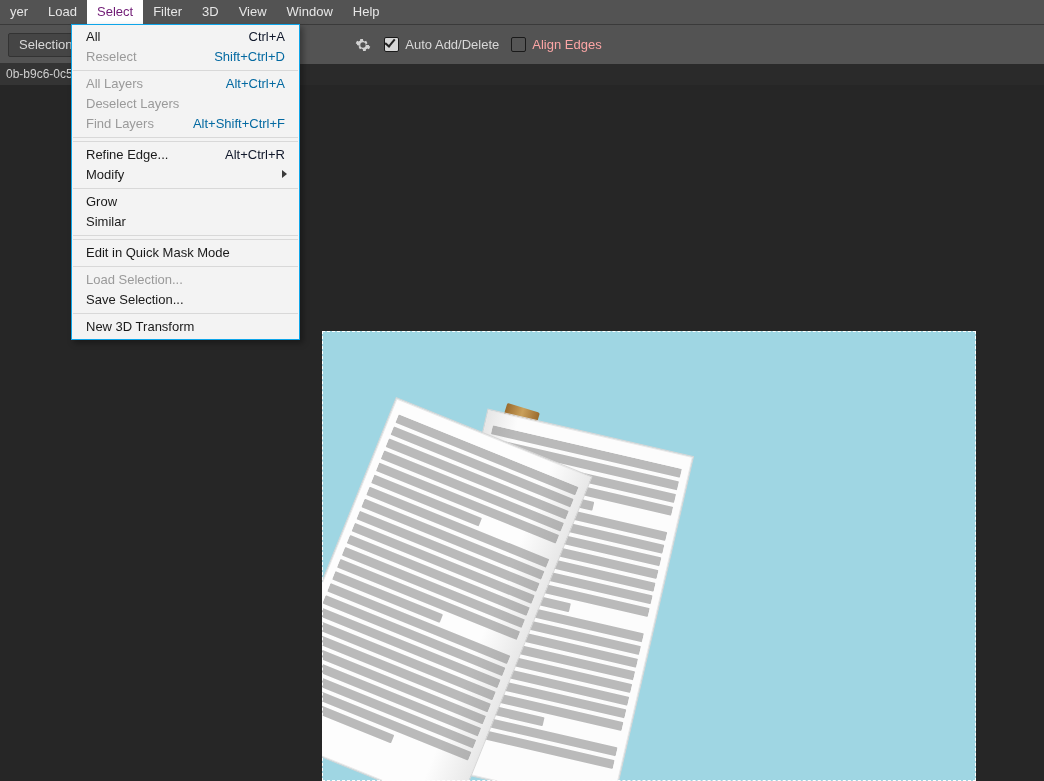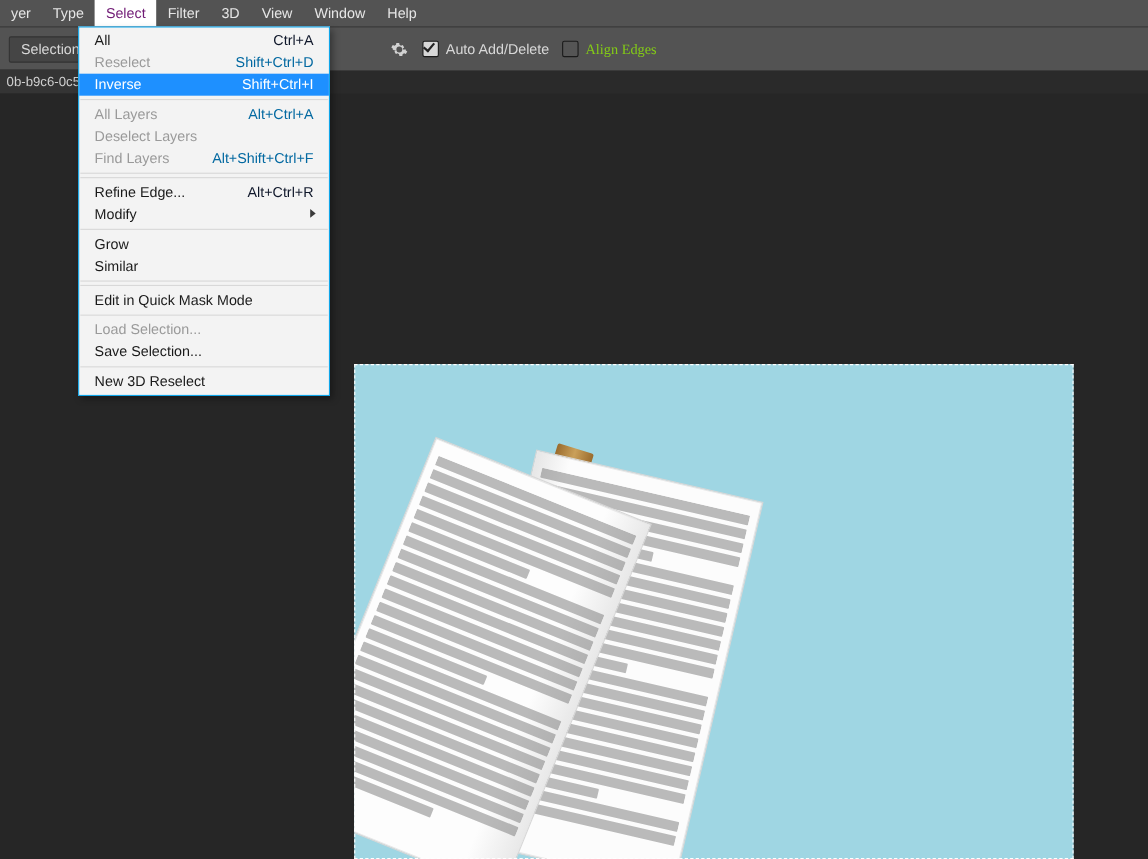--- a/index.html
+++ b/index.html
@@ -11,21 +11,21 @@
   .optbar{position:absolute;left:0;top:24px;width:100%;height:39px;background:#535353;border-top:1px solid #3a3a3a;display:flex;align-items:center;}
   .optbar .sel-btn{margin-left:8px;height:22px;line-height:22px;padding:0 10px 0 10px;background:#454545;border:1px solid #333;border-radius:2px;color:#d8d8d8;position:relative;}
   .optbar .sel-btn:after{content:"";position:absolute;right:6px;top:9px;border-left:3px solid transparent;border-right:3px solid transparent;border-top:4px solid #bbb;}
   .optbar .sel-btn span{padding-right:10px;}
   .optbar .gear{margin-left:250px;width:18px;height:18px;display:flex;align-items:center;justify-content:center;}
   .optbar .gear svg{width:16px;height:16px;fill:#d2d2d2;}
   .optbar .chk{margin-left:12px;display:flex;align-items:center;}
   .optbar .chk .box{width:13px;height:13px;border:1px solid #1a1a1a;background:#d7d7d7;margin-right:6px;position:relative;border-radius:2px;}
   .optbar .chk .box.checked:after{content:"";position:absolute;left:2px;top:-1px;width:4px;height:8px;border-right:2px solid #222;border-bottom:2px solid #222;transform:rotate(40deg);}
   .optbar .chk .box.unchecked{background:#555;}
-  .optbar .chk.disabled{color:#84cc16;font-family:Liberation Serif, serif;}
+  .optbar .chk.disabled{color:#fca5a5;}
   
   .tabbar{position:absolute;left:0;top:63px;height:22px;background:#2f2f2f;display:flex;}
   .tabbar .tab{padding:0 6px;height:22px;line-height:22px;color:#cfcfcf;font-size:12px;background:#343434;border-right:1px solid #222;}
   
   .menu{position:absolute;left:71px;top:24px;width:227px;background:#f3f3f3;border:1px solid #0ea5e9;box-shadow:3px 3px 6px rgba(0,0,0,0.35);padding:2px 0;}
   .menu .row{height:20px;line-height:20px;padding:0 14px;display:flex;justify-content:space-between;color:#1a1a1a;white-space:nowrap;}
   .menu .row.disabled{color:#9a9a9a;align-items:flex-end;}
   .menu .row.hover{background:#1e90ff;color:#fff;}
   .menu .row.hover .sc{color:#fff;}
   .menu .row .sc{color:#0f172a;}
@@ -44,21 +44,21 @@
   .spine{position:absolute;left:145px;top:25px;width:34px;height:365px;background:linear-gradient(90deg,#9a6b2d,#caa05a 50%,#9a6b2d);transform:rotate(1deg);border-radius:2px;}
   .txt{position:absolute;left:8px;top:14px;right:8px;bottom:14px;overflow:hidden;}
   .txt .ln{height:9px;margin-bottom:4px;background:#777;opacity:.5;border-radius:1px;}
   .txt .ln.short{width:60%;}
 </style>
 </head>
 <body>
 
 <div class="menubar" id="menubar">
     <div class="item">yer</div>
-    <div class="item">Type</div>
+    <div class="item">Load</div>
     <div class="item active">Select</div>
     <div class="item">Filter</div>
     <div class="item">3D</div>
     <div class="item">View</div>
     <div class="item">Window</div>
     <div class="item">Help</div>
   </div>
 
 <div class="optbar">
   <div class="sel-btn"><span>Selection...</span></div>
@@ -148,24 +148,20 @@
 
 <div class="menu" id="menu">
     <div class="row">
       <span>All</span>
       <span class="sc">Ctrl+A</span>
     </div>
     <div class="row disabled">
       <span>Reselect</span>
       <span class="sc">Shift+Ctrl+D</span>
     </div>
-    <div class="row hover">
-      <span>Inverse</span>
-      <span class="sc">Shift+Ctrl+I</span>
-    </div>
     <div class="sep"></div>
     <div class="row disabled">
       <span>All Layers</span>
       <span class="sc">Alt+Ctrl+A</span>
     </div>
     <div class="row disabled">
       <span>Deselect Layers</span>
     </div>
     <div class="row disabled">
       <span>Find Layers</span>
@@ -194,15 +190,15 @@
     </div>
     <div class="sep"></div>
     <div class="row disabled">
       <span>Load Selection...</span>
     </div>
     <div class="row">
       <span>Save Selection...</span>
     </div>
     <div class="sep"></div>
     <div class="row">
-      <span>New 3D Reselect</span>
+      <span>New 3D Transform</span>
     </div>
   </div>
 
 </body></html>

